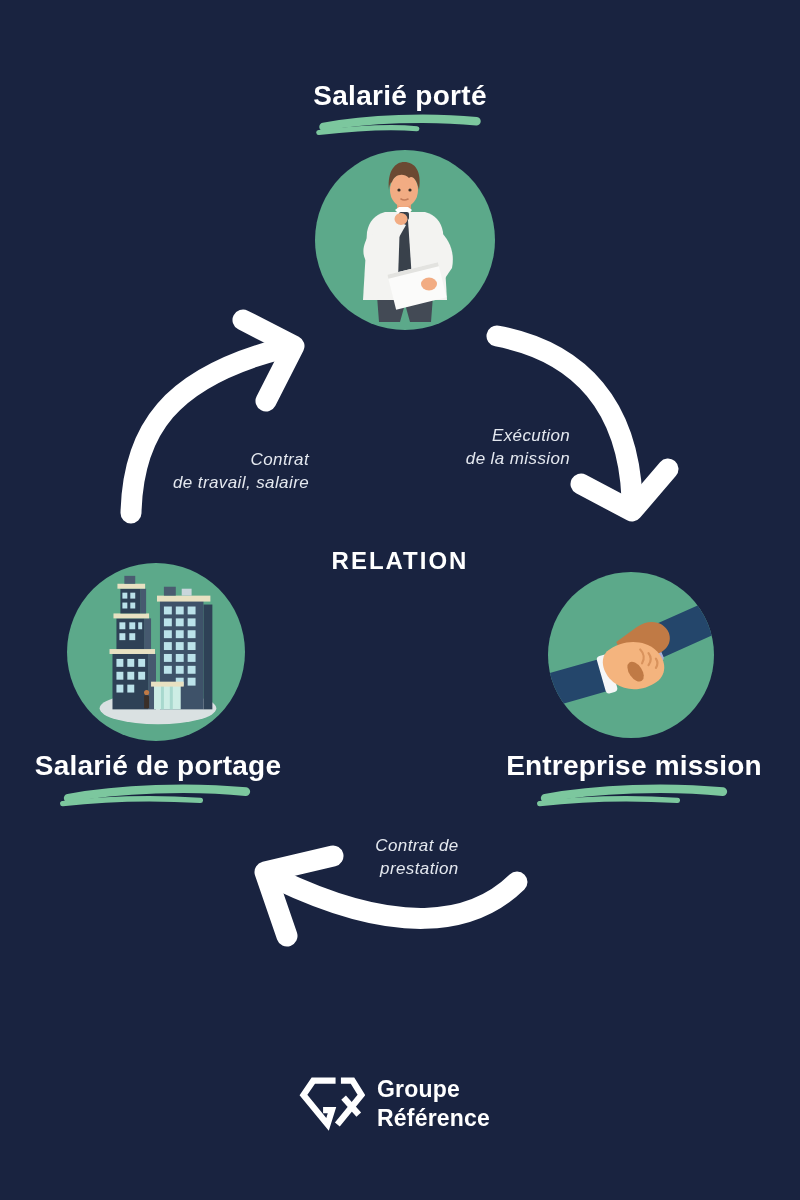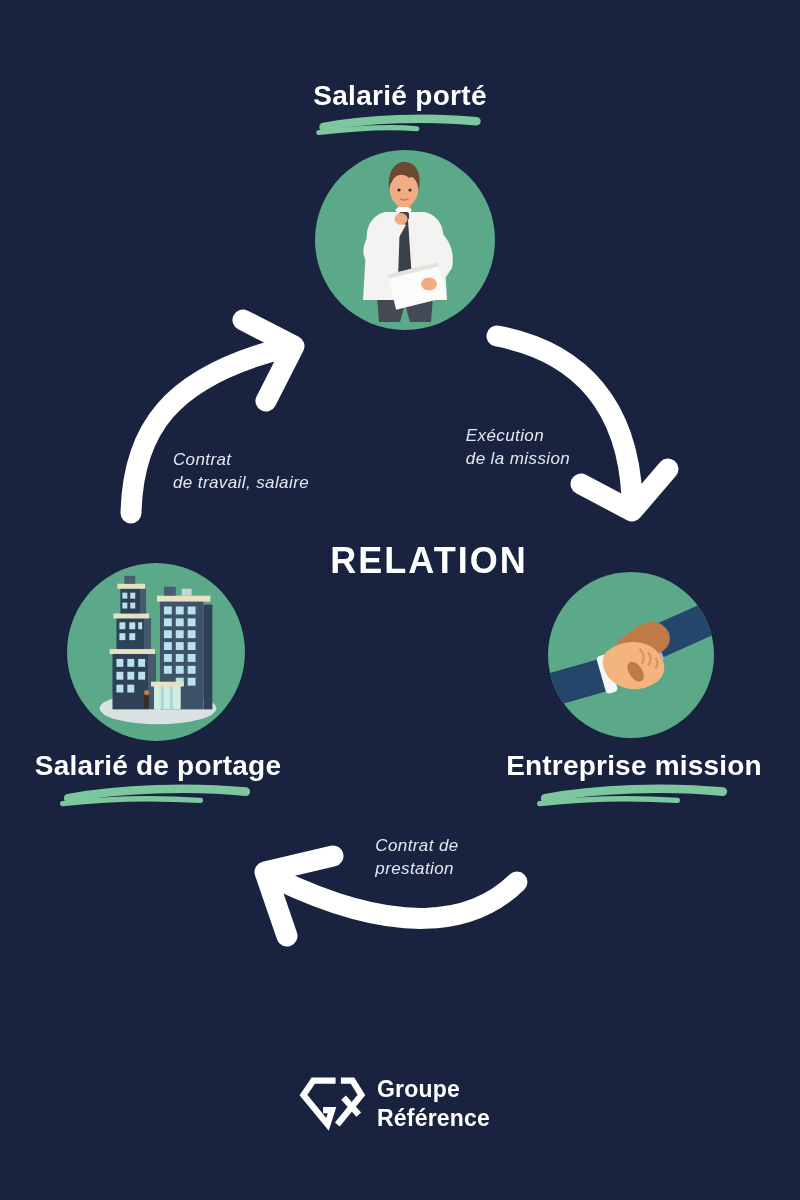--- a/index.html
+++ b/index.html
@@ -11,26 +11,26 @@
   }
   .abs{position:absolute;}
   .node-title{
     font-weight:700;color:#fff;white-space:nowrap;
     transform:translateX(-50%);
   }
   .title-top{font-size:28px;letter-spacing:.3px;}
   .title-bottom{font-size:28px;letter-spacing:.2px;}
   .center-title{
     left:400px;top:542px;transform:translateX(-50%);
-    text-align:center;font-weight:700;font-size:36px;line-height:37px;
-    letter-spacing:2px;color:#fff;white-space:nowrap;margin-left:29px;
+    text-align:center;font-weight:700;font-size:24px;line-height:37px;
+    letter-spacing:2px;color:#fff;white-space:nowrap;
   }
   .arrow-label{
     transform:translateX(-50%);
-    text-align:left;font-style:italic;font-size:17px;line-height:23px;
+    text-align:right;font-style:italic;font-size:17px;line-height:23px;
     color:#E4E8EF;letter-spacing:.4px;white-space:nowrap;font-weight:400;
   }
   .circle-icon{display:block;}
   .footer{
     left:299px;top:1072px;display:flex;align-items:flex-start;gap:12px;
   }
   .footer-text{
     font-weight:700;font-size:23px;line-height:29px;color:#fff;letter-spacing:.2px;
     padding-top:3px;white-space:nowrap;
   }

